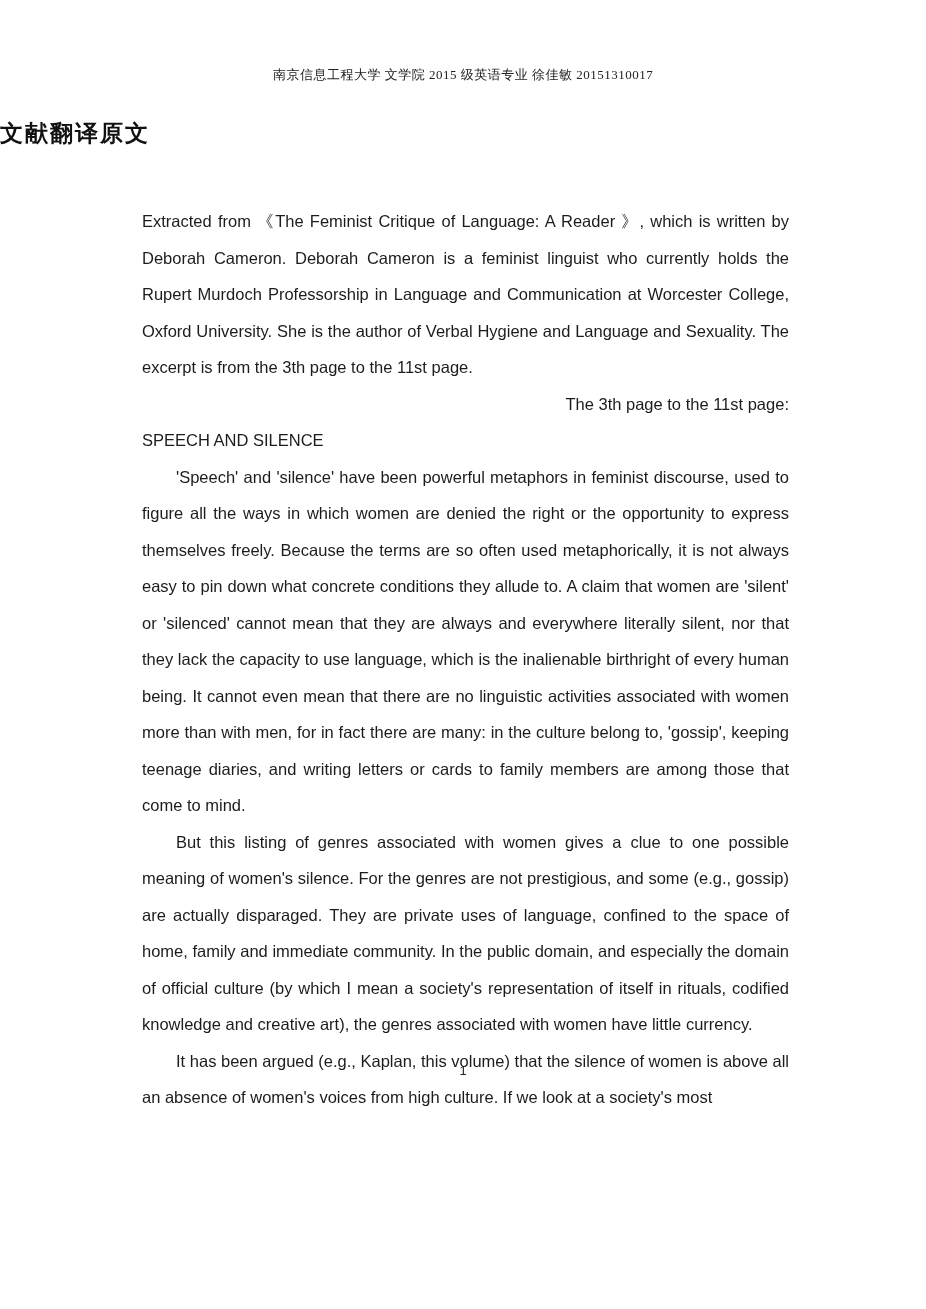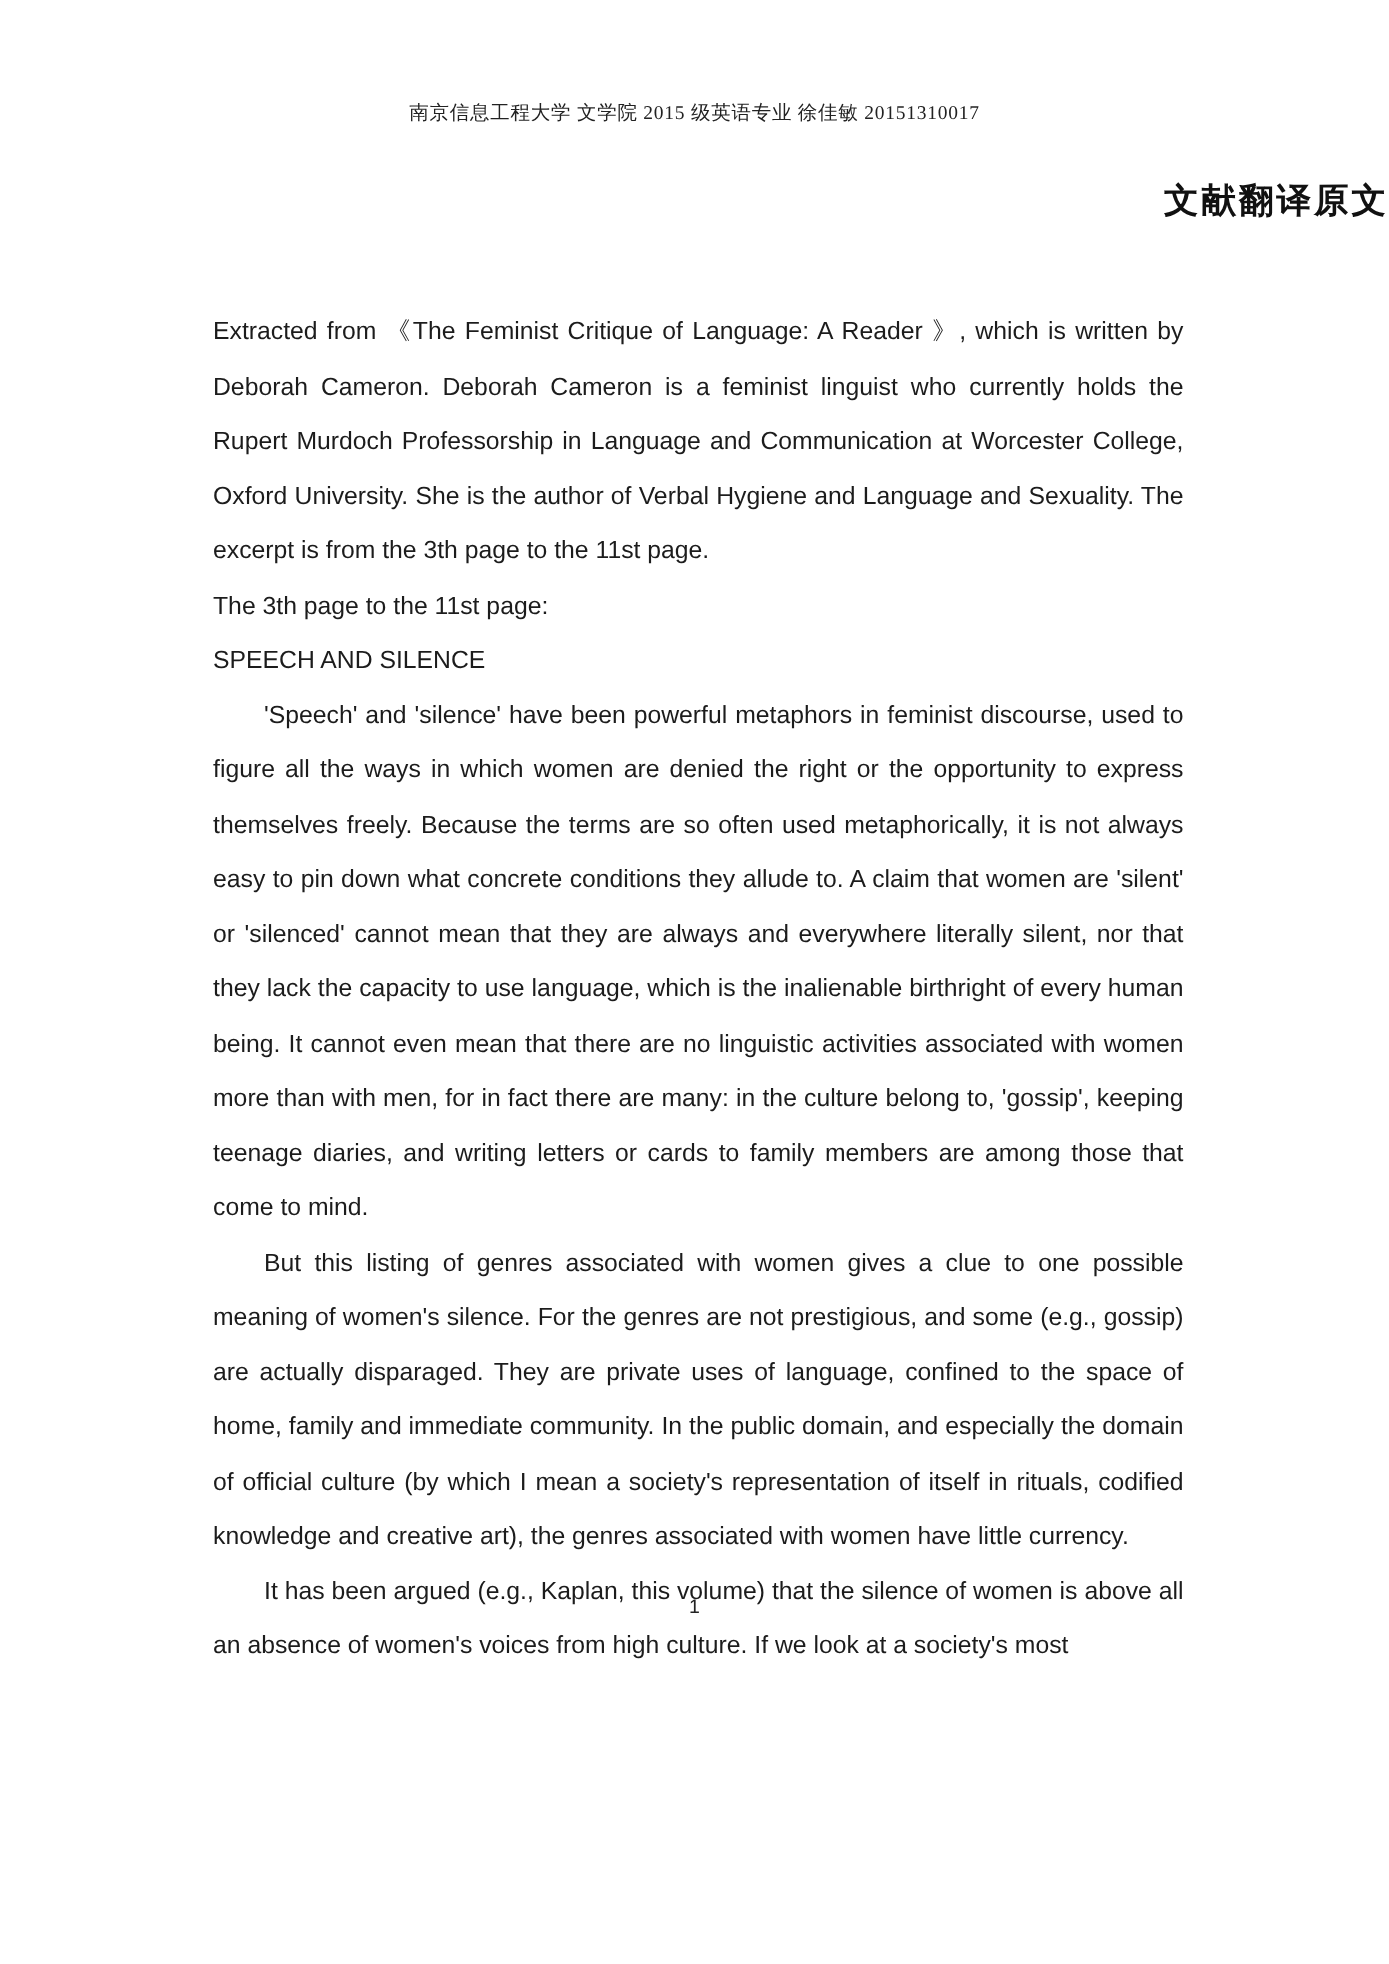--- a/index.html
+++ b/index.html
@@ -19,42 +19,42 @@
   .doc-header {
     padding-top: 66px;
     text-align: center;
     font-family: "Liberation Serif", serif;
     font-size: 13px;
     color: #222222;
     letter-spacing: 0.5px;
   }
   .doc-title {
     margin-top: 34px;
-    text-align: right;
+    text-align: left;
     font-family: "DejaVu Sans", sans-serif;
     font-size: 23px;
     font-weight: bold;
     color: #111111;
     letter-spacing: 2px;
   }
   .content {
     margin: 54px 137px 0 142px;
     font-size: 16.5px;
     line-height: 36.5px;
     text-align: justify;
     color: #1c1c1c;
   }
   .content p {
     margin: 0;
   }
   .intro-paragraph {
     text-indent: 0;
   }
   .range-line {
-    text-align: left;
+    text-align: right;
   }
   .section-heading {
     text-align: left;
     font-size: 16.5px;
     font-weight: normal;
     margin: 0 0 37px 0;
     line-height: 36.5px;
   }
   .body-paragraph {
     text-indent: 34px;

